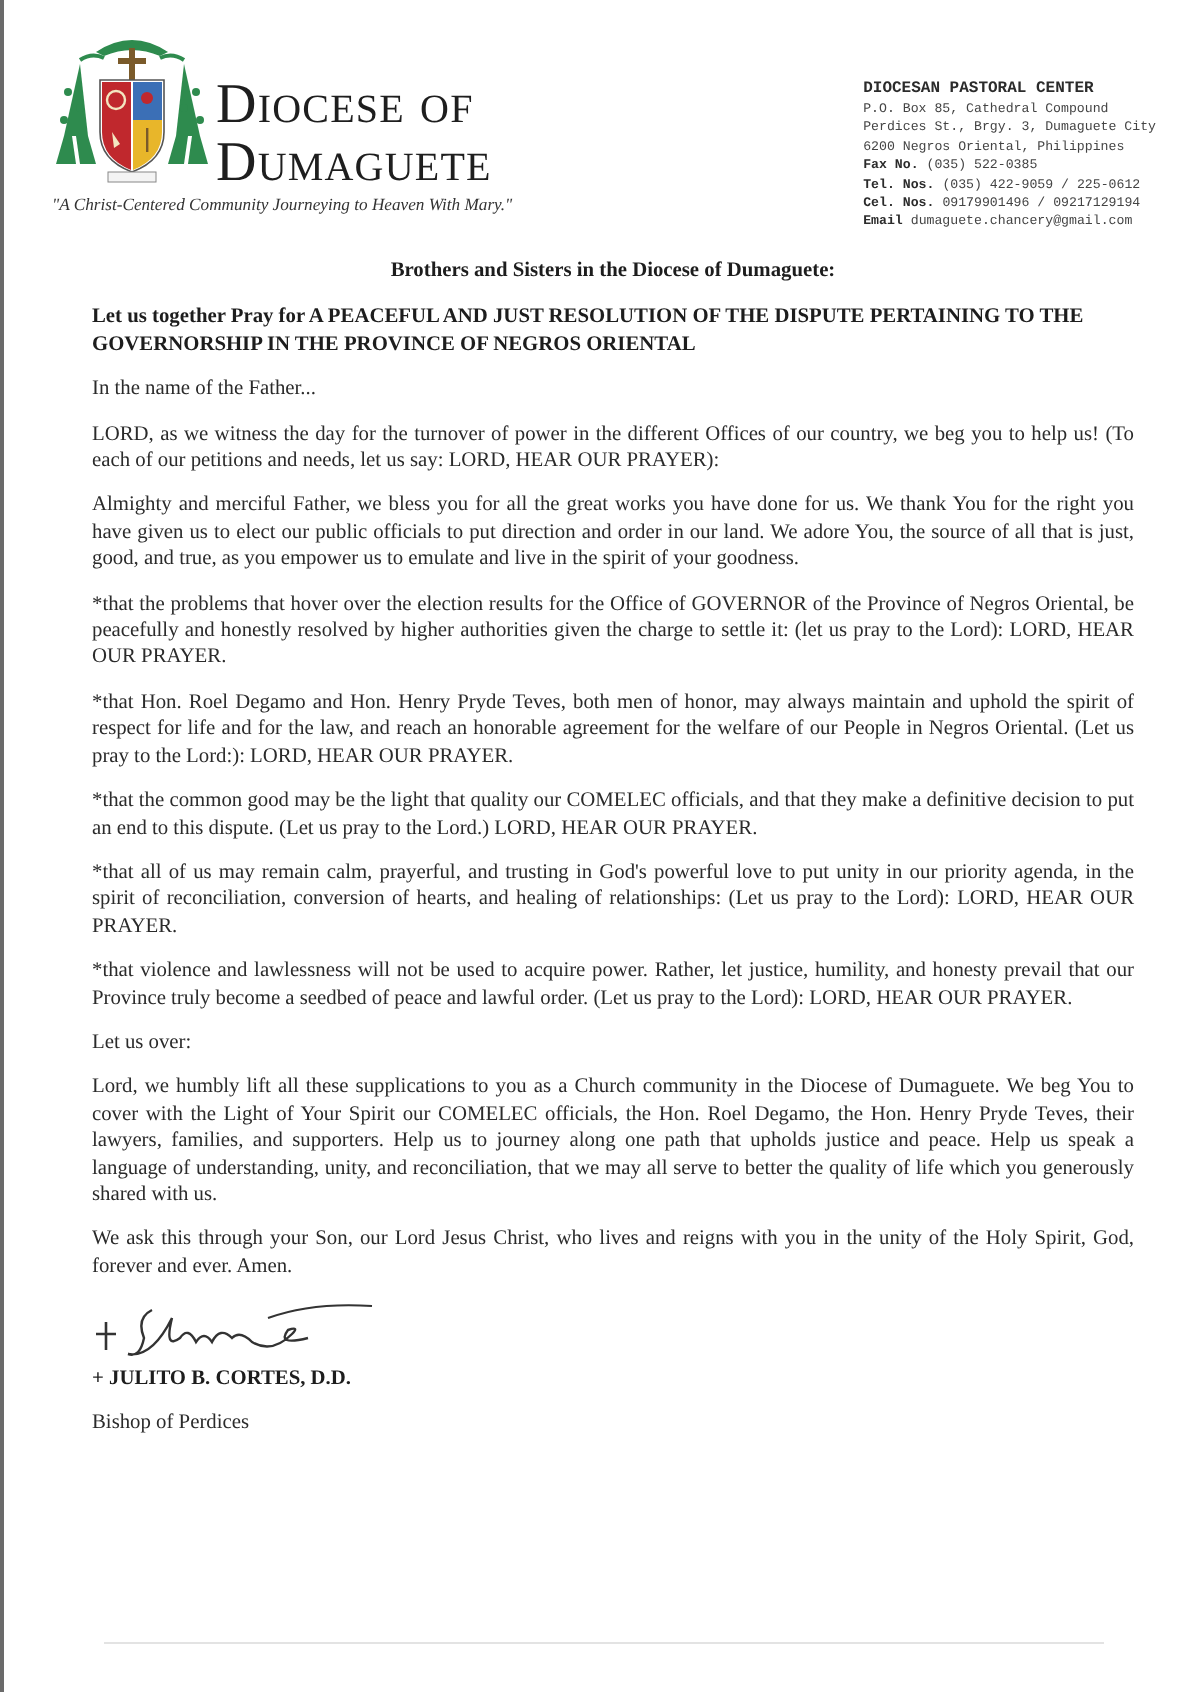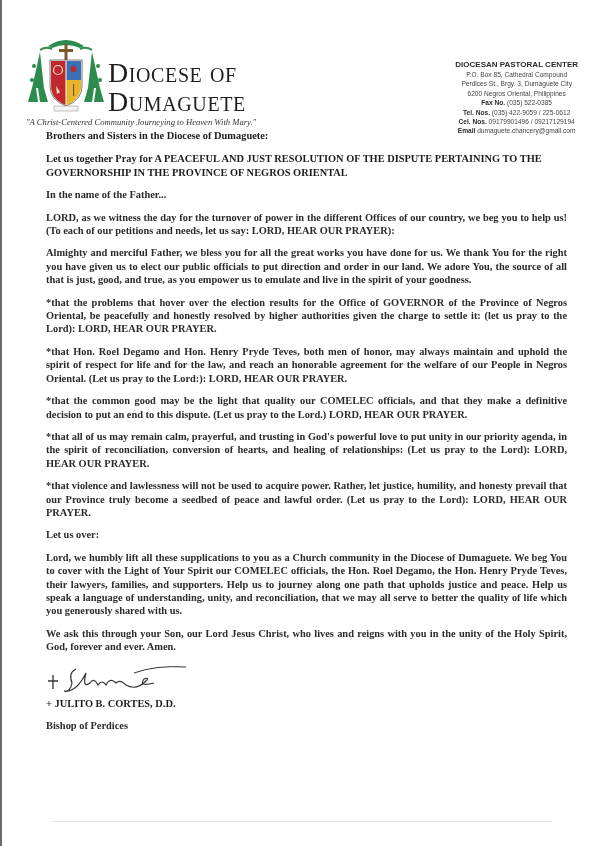--- a/index.html
+++ b/index.html
@@ -7,51 +7,51 @@
     width:600px; height:846px; overflow:hidden;
     background:#ffffff;
     position:relative;
     font-family:"Liberation Serif", "DejaVu Serif", serif;
     color:#2a2a2a;
   }
   .left-edge {
     position:absolute; left:0; top:0; width:2px; height:846px; background:#6a6a6a;
   }
   
-  .header { position:absolute; left:0; top:0; width:600px; height:118px;margin-top:20px; }
+  .header { position:absolute; left:0; top:0; width:600px; height:118px; }
   .crest { position:absolute; left:26px; top:16px; width:80px; height:80px; }
   .title {
     position:absolute; left:108px; top:38px;
     font-family:"Liberation Serif", "DejaVu Serif", serif;
     font-size:28px; line-height:29px; color:#1e1e1e; letter-spacing:0.6px;
     font-variant:small-caps; font-weight:normal;
   }
   .tagline {
     position:absolute; left:26px; top:97px;
     font-style:italic; font-size:8.6px; color:#333;
     font-family:"Liberation Serif", "DejaVu Serif", serif;
   }
   .contact {
-    position:absolute; right:22px; top:40px; text-align:center;
-    font-family:Liberation Sans, sans-serif;
+    position:absolute; right:22px; top:40px; text-align:left;
+    font-family:Liberation Mono, monospace;
     font-size:6.6px; line-height:9.4px; color:#444;
   }
   .contact .center-name { font-weight:bold; font-size:8px; color:#2b2b2b; line-height:10px; }
   .contact b { color:#2b2b2b; }
 
   
   .content {
     position:absolute; left:46px; top:129px; width:521px;
     font-family:"Liberation Serif", "DejaVu Serif", serif;
     font-size:10.4px; line-height:13.4px; color:#2b2b2b;
     text-align:justify;
   }
-  .content p { margin:0 0 9px 0;font-weight:bold; }
+  .content p { margin:0 0 9px 0; }
   .content .bold { font-weight:bold; color:#1d1d1d; text-align:left; }
-  .content .salutation { margin-bottom:10px; }
+  .content .salutation { margin-bottom:10px;text-align:center; }
   .sig-area { position:relative; height:34px; margin-top:4px; }
   .sig-svg { position:absolute; left:0; top:0; }
   .signer-name { font-weight:bold; margin:0; line-height:13px; color:#1d1d1d; }
   .signer-title { margin:0; line-height:13px; }
   .footer-rule {
     position:absolute; left:52px; top:821px; width:500px; height:1px; background:#e3e3e3;
   }
 </style>
 </head>
 <body>

